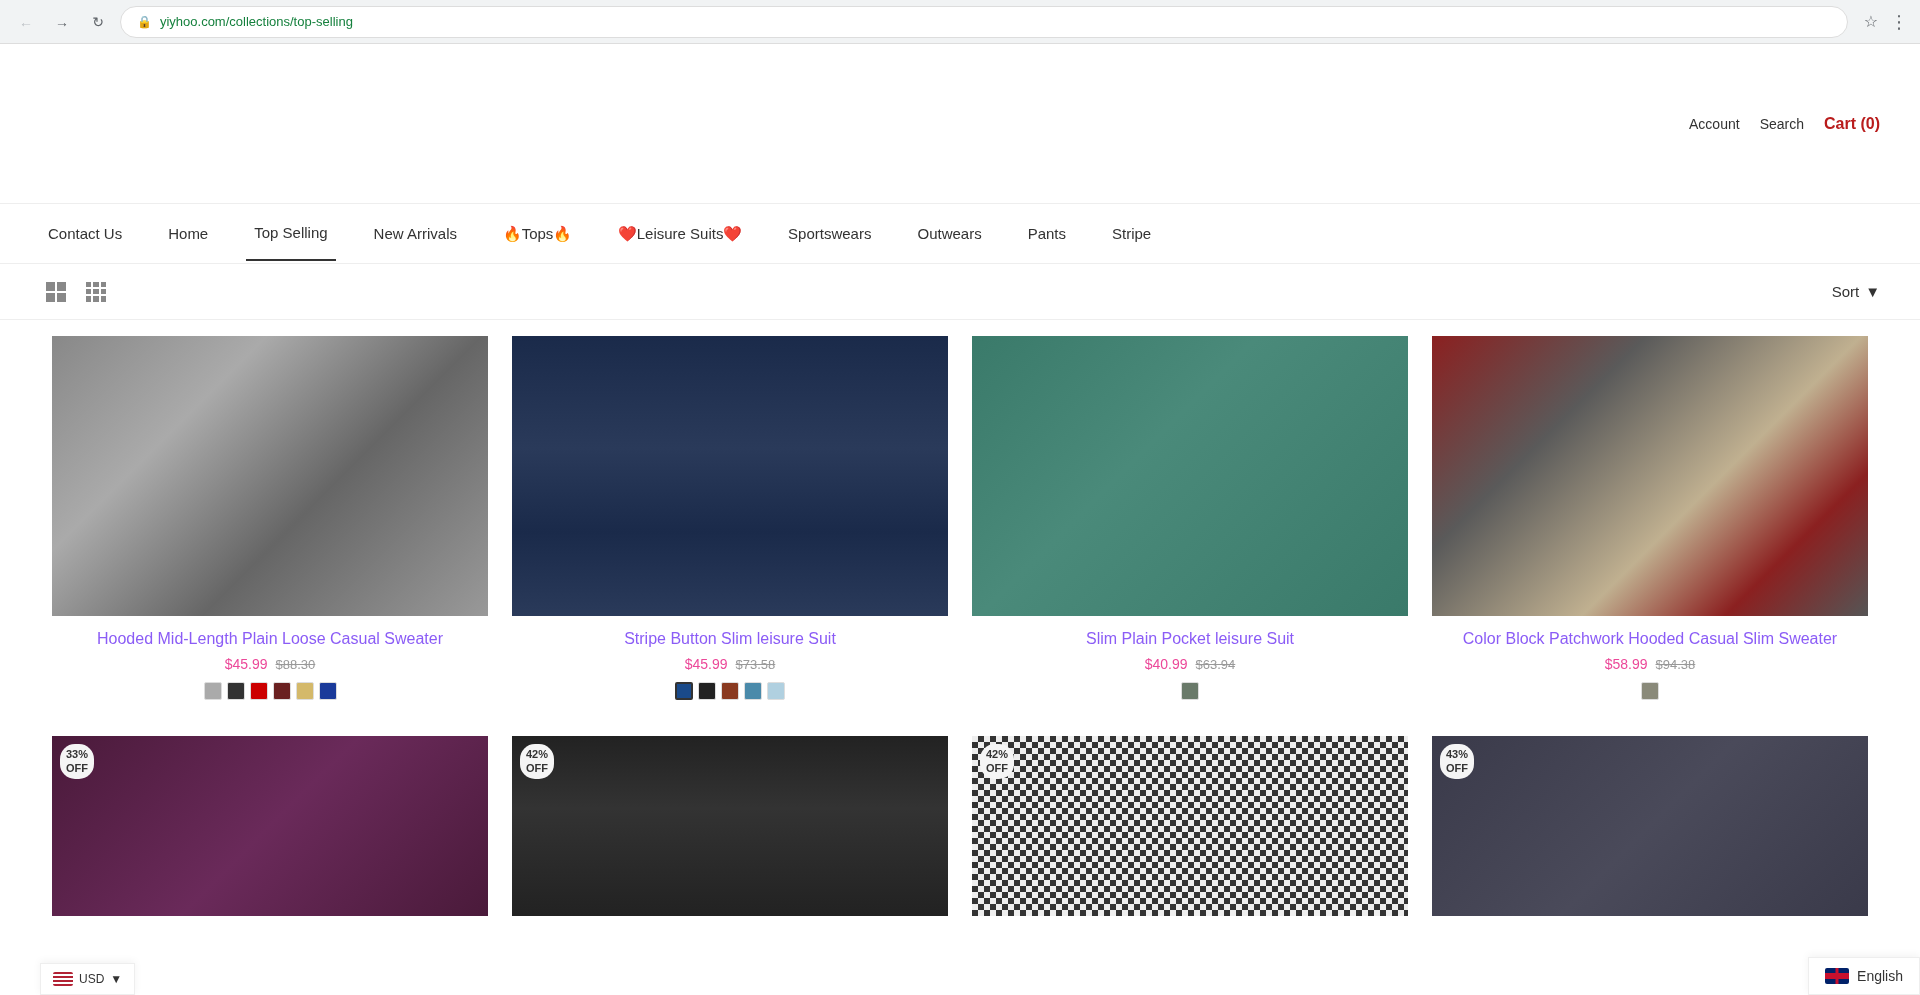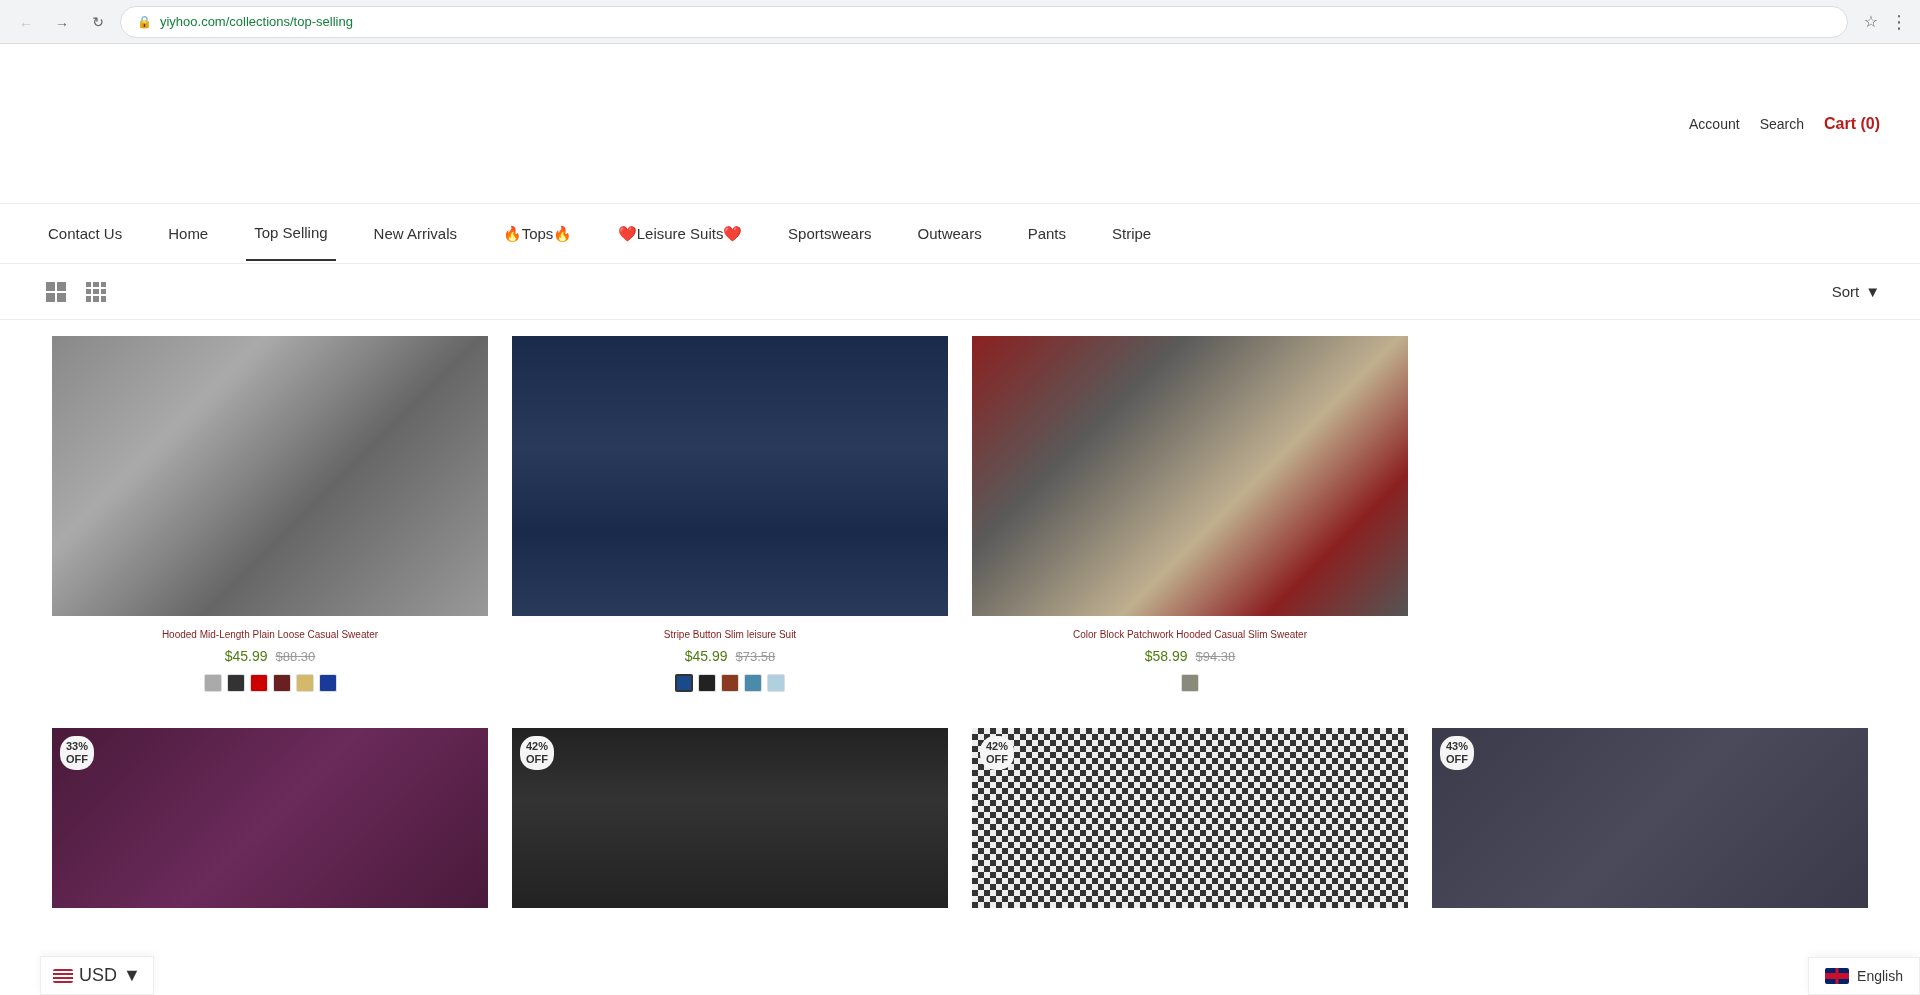--- a/index.html
+++ b/index.html
@@ -161,35 +161,35 @@
       background: #f5f5f5;
       color: #333;
       font-size: 11px;
       font-weight: bold;
       padding: 4px 6px;
       line-height: 1.2;
       text-align: center;
       border-radius: 15px;
     }
     .product-title {
-      font-size: 10px;
+      font-size: 16px;
       text-align: center;
-      color: #7f1d1d;
+      color: #8b5cf6;
       margin-bottom: 6px;
       line-height: 1.4;
     }
     .product-prices {
       display: flex;
       align-items: center;
       justify-content: center;
       gap: 8px;
       margin-bottom: 10px;
     }
     .price-sale {
-      color: #4d7c0f;
+      color: #ec4899;
       font-size: 14px;
       font-weight: 500;
     }
     .price-original {
       color: #999;
       font-size: 13px;
       text-decoration: line-through;
     }
     .color-swatches {
       display: flex;
@@ -280,21 +280,21 @@
     .currency-selector {
       position: fixed;
       bottom: 0;
       left: 40px;
       background: #fff;
       border: 1px solid #eee;
       padding: 8px 12px;
       display: flex;
       align-items: center;
       gap: 6px;
-      font-size: 18px;
+      font-size: 12px;
       z-index: 100;
       box-shadow: 0 -2px 8px rgba(0,0,0,0.05);
     }
     .usd-flag {
       width: 20px;
       height: 14px;
       background: linear-gradient(180deg, #B22234 0%, #B22234 14%, #fff 14%, #fff 28%, #B22234 28%, #B22234 42%, #fff 42%, #fff 57%, #B22234 57%, #B22234 71%, #fff 71%, #fff 85%, #B22234 85%, #B22234 100%);
       border-radius: 2px;
       display: inline-block;
     }
@@ -403,20 +403,33 @@
     </div>
     <div class="color-swatches">
       <div class="color-swatch" style="background:#1a4a8a;border:2px solid #333;"></div>
       <div class="color-swatch" style="background:#222;"></div>
       <div class="color-swatch" style="background:#8a3a20;"></div>
       <div class="color-swatch" style="background:#4a8aaa;"></div>
       <div class="color-swatch" style="background:#b0d0e0;"></div>
     </div>
   </div>
 
+  <div class="product-card">
+    <div class="product-image-wrap">
+      <div class="product-image-placeholder img-suit-teal"></div>
+    </div>
+    <div class="product-title">Slim Plain Pocket leisure Suit</div>
+    <div class="product-prices">
+      <span class="price-sale">$40.99</span>
+      <span class="price-original">$63.94</span>
+    </div>
+    <div class="color-swatches">
+      <div class="color-swatch" style="background:#6a7a6a;"></div>
+    </div>
+  </div>
 
   <div class="product-card">
     <div class="product-image-wrap">
       <div class="product-image-placeholder img-patchwork"></div>
     </div>
     <div class="product-title">Color Block Patchwork Hooded Casual Slim Sweater</div>
     <div class="product-prices">
       <span class="price-sale">$58.99</span>
       <span class="price-original">$94.38</span>
     </div>

